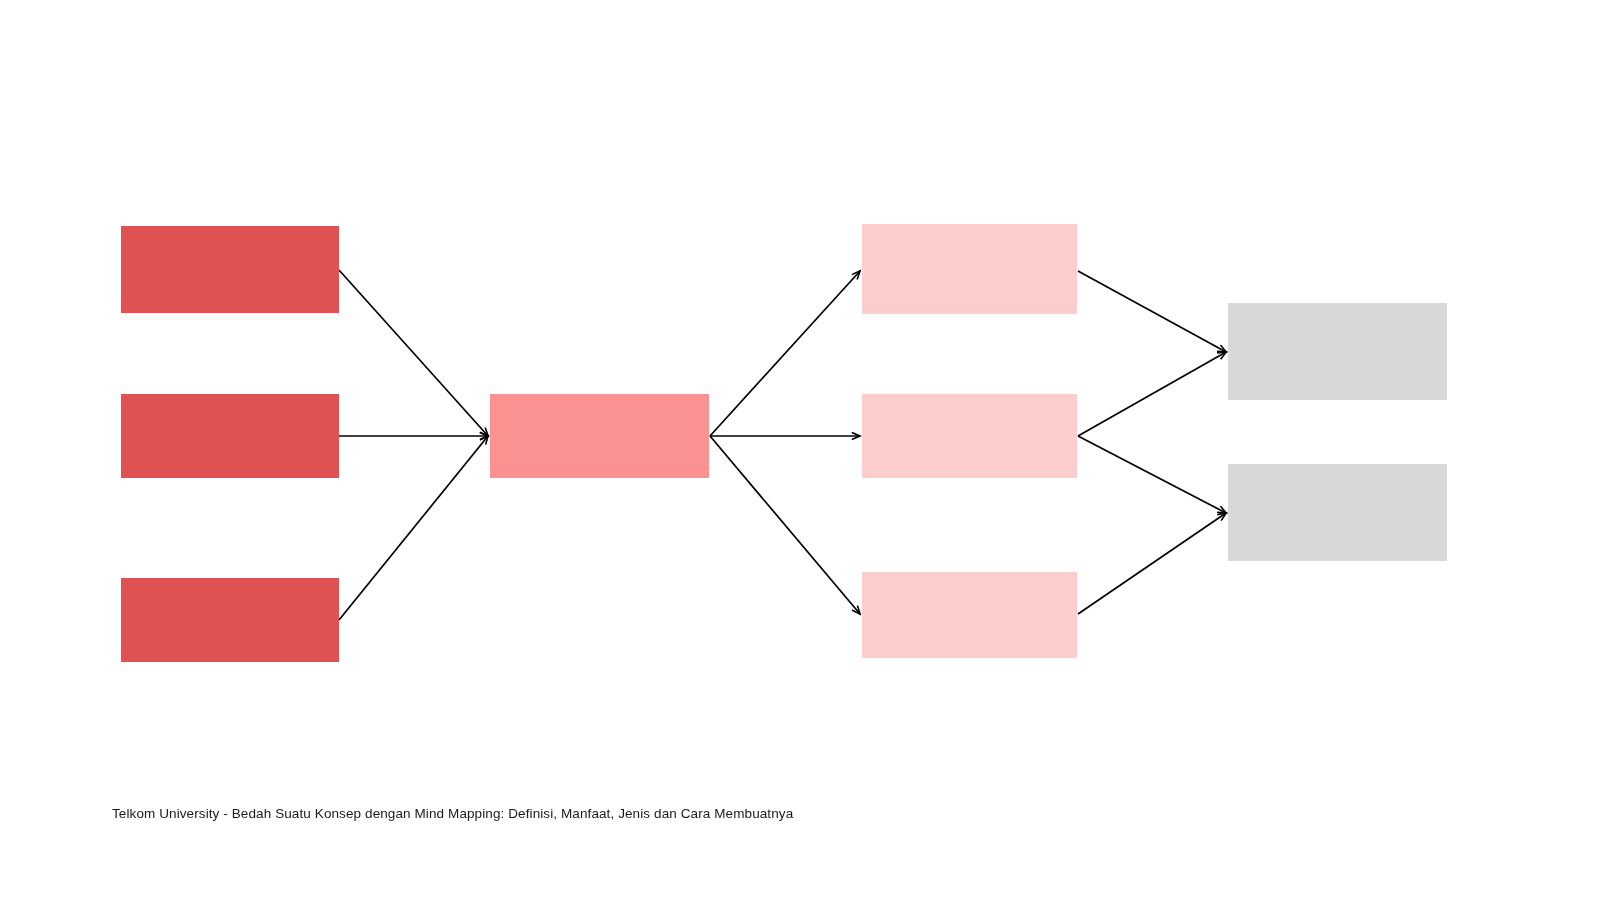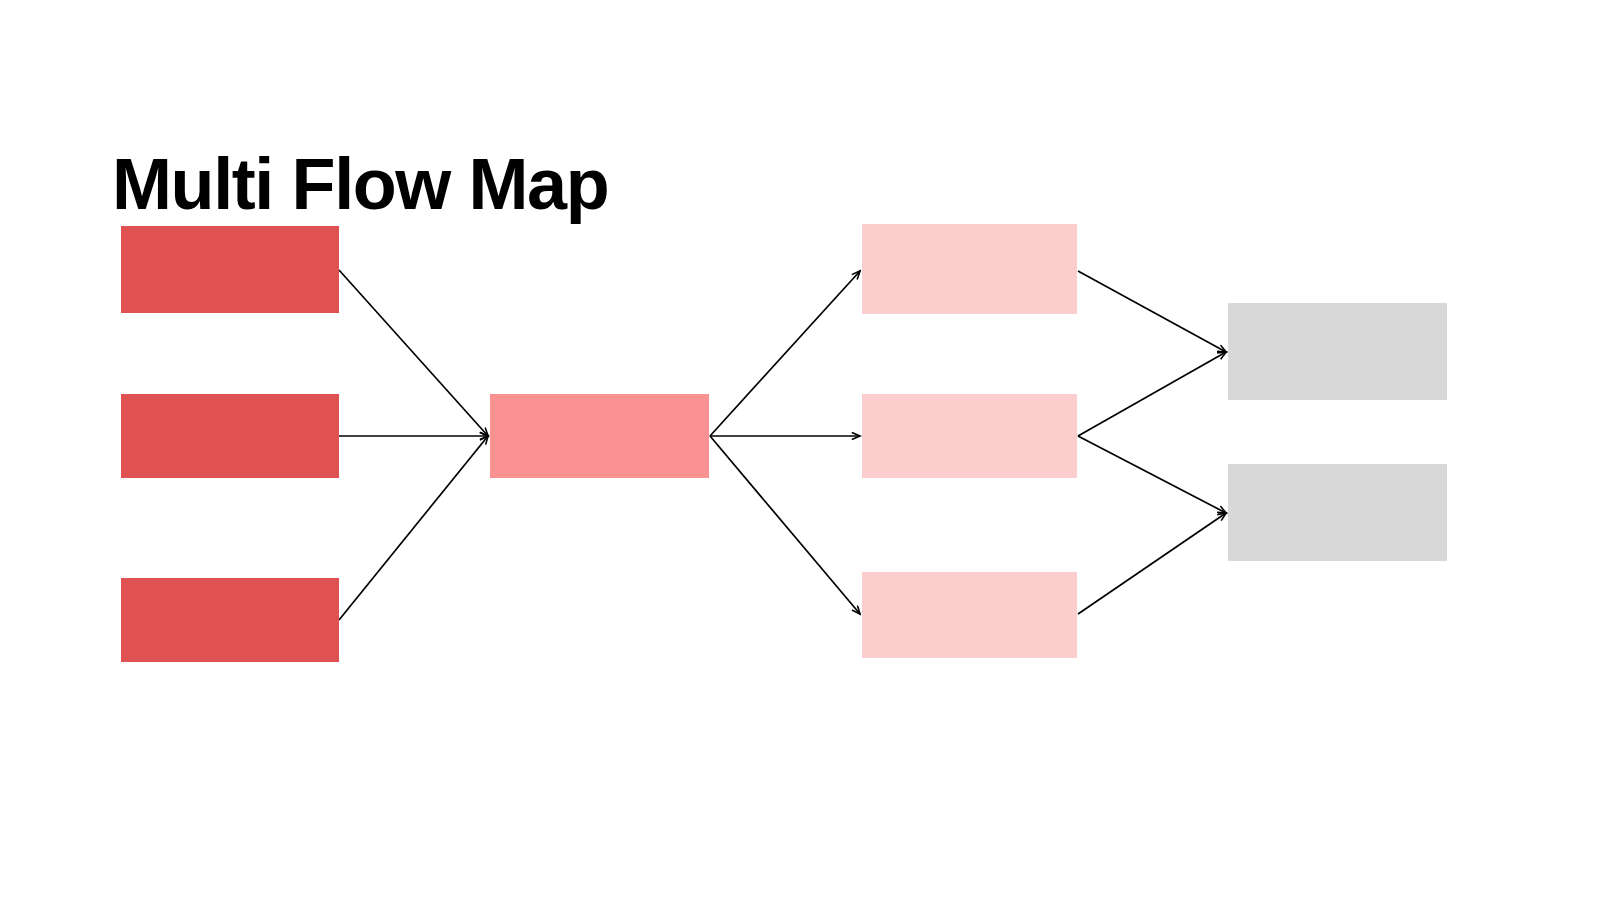--- a/index.html
+++ b/index.html
@@ -80,21 +80,20 @@
     color: #1a1a1a;
     letter-spacing: 0.1px;
     white-space: nowrap;
   }
 </style>
 </head>
 <body>
 
 <div id="slide">
 
-  <h1 id="page-title">Multi Flow Map</h1>
 
   <div id="diagram">
 
     <svg id="connectors" viewBox="0 0 1600 900">
       <defs>
         <marker id="arrowhead" markerWidth="11" markerHeight="11" refX="9.2" refY="4.2" orient="auto" markerUnits="userSpaceOnUse">
           <path d="M1,0.6 L9.4,4.2 L1,7.8" fill="none" stroke="#000000" stroke-width="1.6" stroke-linecap="butt" stroke-linejoin="miter"></path>
         </marker>
       </defs>
       <g id="connector-lines" stroke="#000000" stroke-width="1.7" fill="none">
@@ -118,14 +117,15 @@
         <div class="node event" style="left: 490px; top: 394px; width: 219px; height: 84px; background: rgb(251, 146, 146);"></div>
         <div class="node effect" style="left: 862px; top: 224px; width: 215px; height: 90px; background: rgb(251, 205, 205);"></div>
         <div class="node effect" style="left: 862px; top: 394px; width: 215px; height: 84px; background: rgb(251, 205, 205);"></div>
         <div class="node effect" style="left: 862px; top: 572px; width: 215px; height: 86px; background: rgb(251, 205, 205);"></div>
         <div class="node outcome" style="left: 1228px; top: 303px; width: 219px; height: 97px; background: rgb(216, 216, 216);"></div>
         <div class="node outcome" style="left: 1228px; top: 464px; width: 219px; height: 97px; background: rgb(216, 216, 216);"></div>
       </div>
 
   </div>
 
+  <div id="footer-note">Telkom University - Bedah Suatu Konsep dengan Mind Mapping: Definisi, Manfaat, Jenis dan Cara Membuatnya</div>
 
 </div>
 
 </body></html>

